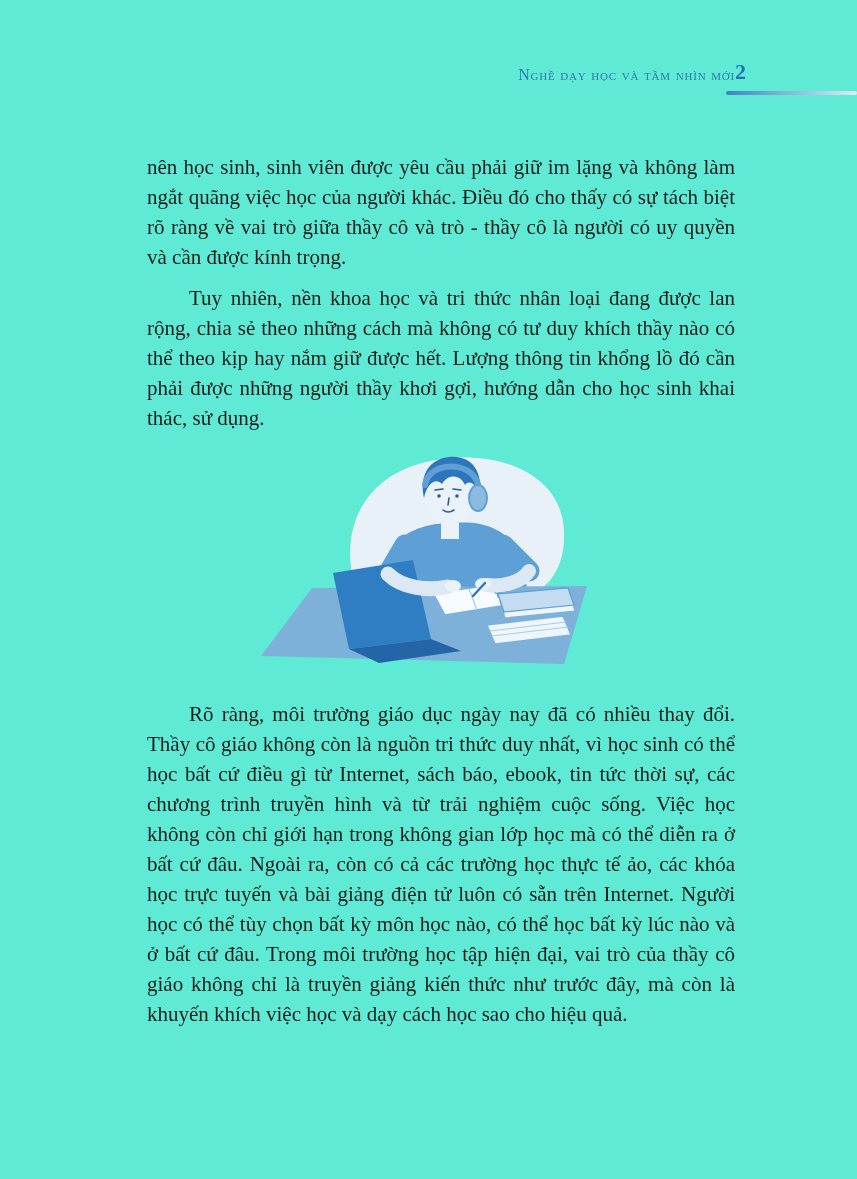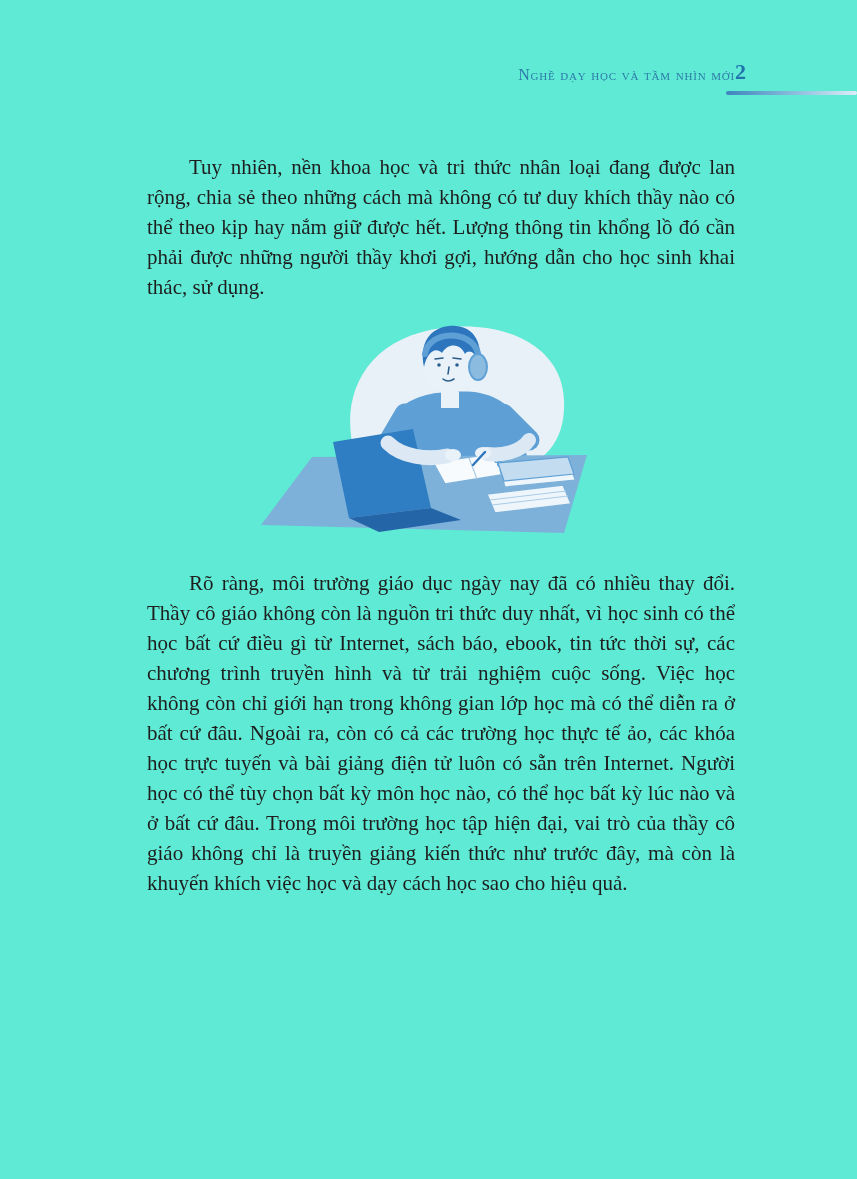--- a/index.html
+++ b/index.html
@@ -72,20 +72,21 @@
 <div class="page">
 
   <div class="running-header">
     <span class="running-title">Nghề dạy học và tầm nhìn mới</span>
     <span class="page-number">2</span>
     <div class="header-rule"></div>
   </div>
 
   <div class="text-block">
 
+    <p>nên học sinh, sinh viên được yêu cầu phải giữ im lặng và không làm ngắt quãng việc học của người khác. Điều đó cho thấy có sự tách biệt rõ ràng về vai trò giữa thầy cô và trò - thầy cô là người có uy quyền và cần được kính trọng.</p>
     <p class="indent">Tuy nhiên, nền khoa học và tri thức nhân loại đang được lan rộng, chia sẻ theo những cách mà không có tư duy khích thầy nào có thể theo kịp hay nắm giữ được hết. Lượng thông tin khổng lồ đó cần phải được những người thầy khơi gợi, hướng dẫn cho học sinh khai thác, sử dụng.</p>
 
     <svg class="figure" viewBox="0 0 380 232" xmlns="http://www.w3.org/2000/svg" role="img">
 
       <path d="M 115,130 C 105,75 135,25 205,16 C 270,8 325,35 327,88 C 329,132 305,158 255,163 C 195,169 132,172 115,130 Z" fill="#e9f1f8"></path>
 
       <g>
 
         <path d="M 147,149 C 146,112 158,92 186,84 C 196,80 230,78 243,81 C 268,86 281,102 285,122 L 291,149 Z" fill="#5ea0d6"></path>
 

